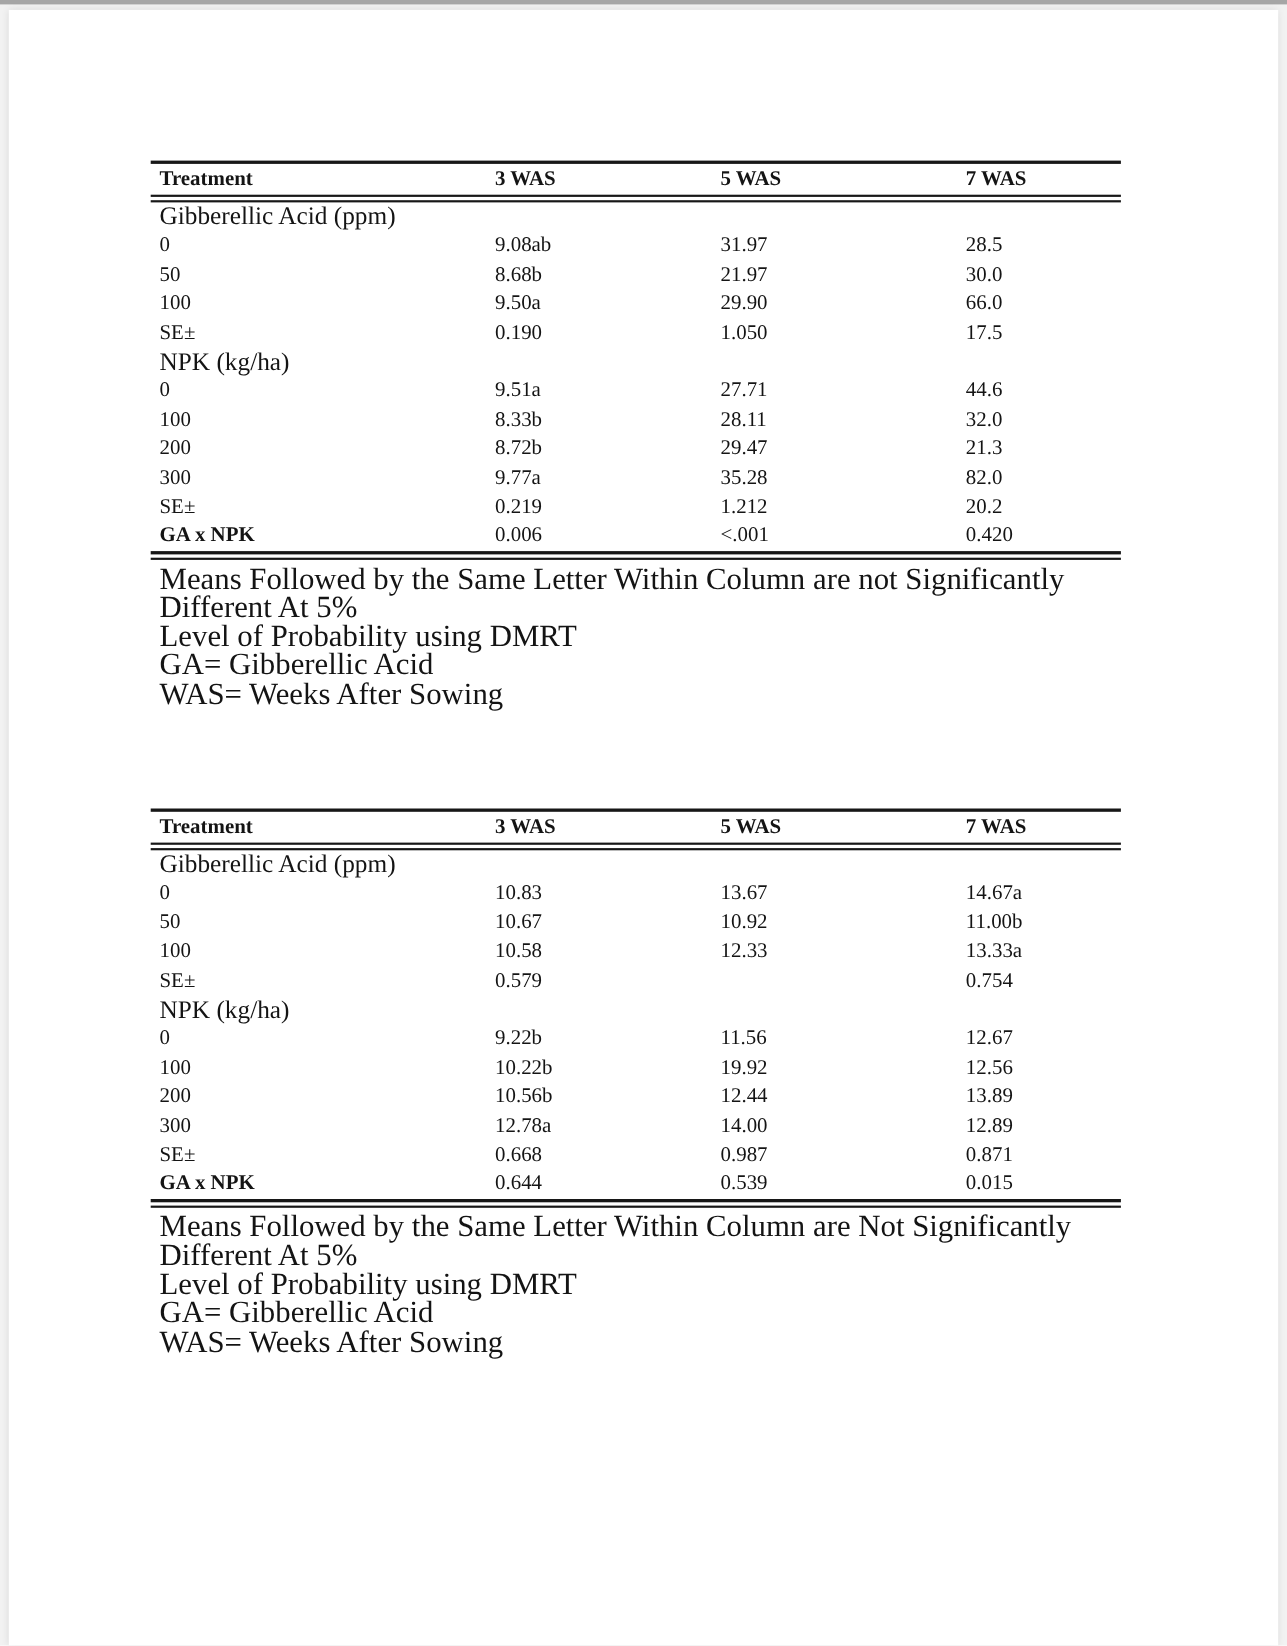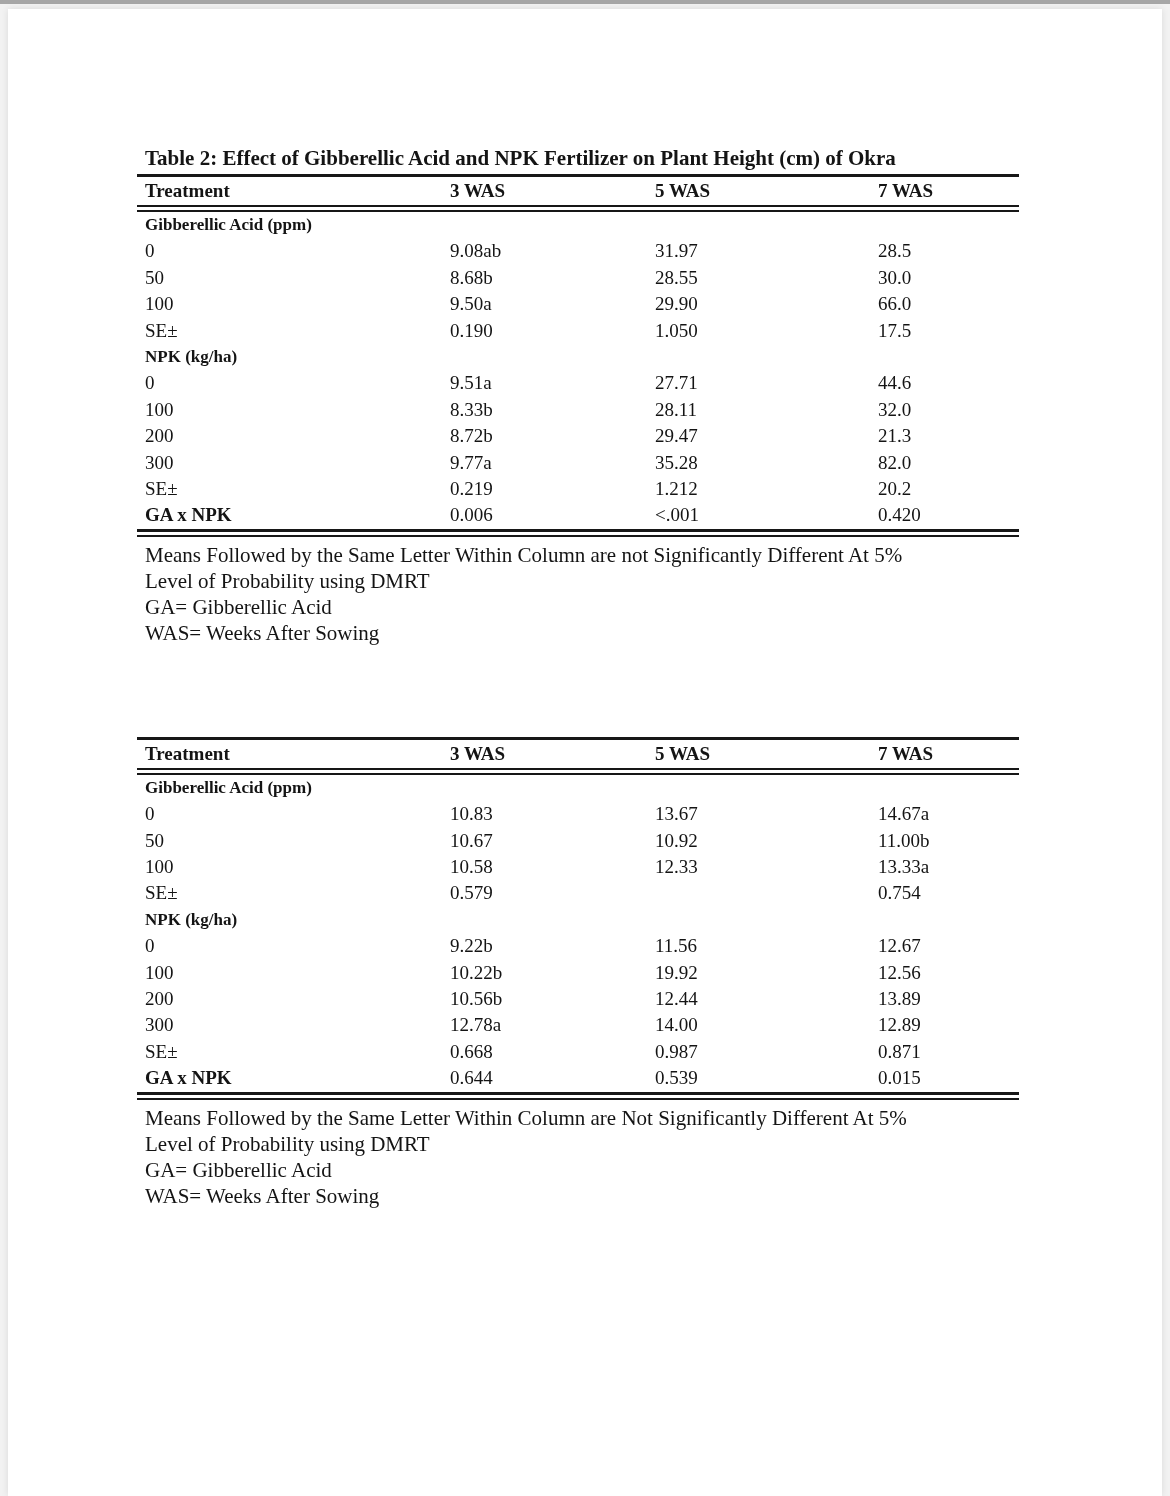--- a/index.html
+++ b/index.html
@@ -30,36 +30,35 @@
   .rule-double { height:3px; border-top:2px solid #171717; border-bottom:2px solid #171717; margin-top:1px; }
   .rule-bottom { height:3px; border-top:3px solid #171717; border-bottom:2px solid #171717; }
   .row {
     display:grid;
     grid-template-columns:313px 205px 223px 141px;
     font-size:19px; line-height:26.4px;
   }
   .row.header { font-weight:bold; line-height:27px; }
   .row .c0 { padding-left:8px; }
   .section-label {
-    font-size:17px; font-weight:bold; line-height:26.4px; padding-left:8px;
+    font-size:23px; font-weight:normal; line-height:26.4px; padding-left:8px;
   }
   .bold-first .c0 { font-weight:bold; }
   .footnotes { margin-top:5px; padding-left:8px; }
-  .fn-line { font-size:21px; line-height:26.2px; }
+  .fn-line { font-size:28px; line-height:26.2px; }
 </style>
 </head>
 <body>
 
 <div class="topbar"></div>
 
 <div class="paper">
   <div class="content">
 
     <section class="doc-table">
-      <h2 class="tbl-title">Table 2: Effect of Gibberellic Acid and NPK Fertilizer on Plant Height (cm) of Okra</h2>
       <div class="rule-single"></div>
 
       <div class="row header">
         <span class="c0">Treatment</span>
         <span class="c1">3 WAS</span>
         <span class="c2">5 WAS</span>
         <span class="c3">7 WAS</span>
       </div>
       <div class="rule-double"></div>
 
@@ -67,21 +66,21 @@
 
       <div class="row">
         <span class="c0">0</span>
         <span class="c1">9.08ab</span>
         <span class="c2">31.97</span>
         <span class="c3">28.5</span>
       </div>
       <div class="row">
         <span class="c0">50</span>
         <span class="c1">8.68b</span>
-        <span class="c2">28.55</span>
+        <span class="c2">21.97</span>
         <span class="c3">30.0</span>
       </div>
       <div class="row">
         <span class="c0">100</span>
         <span class="c1">9.50a</span>
         <span class="c2">29.90</span>
         <span class="c3">66.0</span>
       </div>
       <div class="row">
         <span class="c0">SE±</span>

